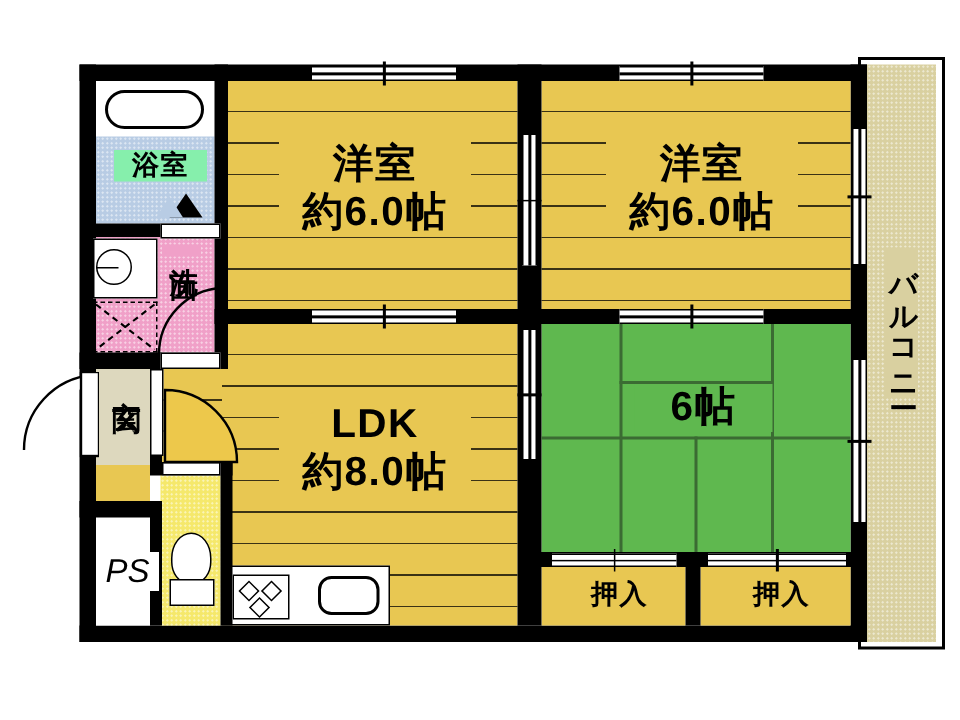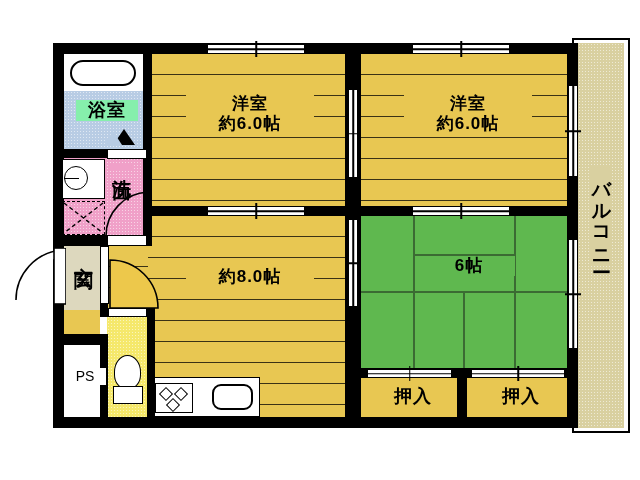--- a/index.html
+++ b/index.html
@@ -37,23 +37,23 @@
   
   .label{
     position:absolute;
     color:#000;
     font-weight:bold;
     text-align:center;
     white-space:nowrap;
     letter-spacing:1px;
     line-height:1.18;
   }
-  .lbl-room{font-size:17px;}
+  .lbl-room{font-size:27px;}
   .lbl-small{font-size:18px;}
-  .lbl-ps{font-size:14px;font-weight:normal;letter-spacing:0;}
+  .lbl-ps{font-size:22px;font-weight:normal;letter-spacing:0;font-style:italic;}
   .lbl-vert{
     writing-mode:vertical-rl;
     text-orientation:upright;
     font-size:19px;
     letter-spacing:4px;
   }
   .lbl-vert2{
     writing-mode:vertical-rl;
     text-orientation:upright;
     font-size:19px;
@@ -308,20 +308,21 @@
     <div>洋室</div>
     <div>約6.0帖</div>
   </div>
 
   <div class="label lbl-room lbl-bg" style="left:404px;top:94px;width:120px;">
     <div>洋室</div>
     <div>約6.0帖</div>
   </div>
 
   <div class="label lbl-room lbl-bg" style="left:186px;top:267px;width:120px;">
+    <div>LDK</div>
     <div>約8.0帖</div>
   </div>
 
   <div class="label lbl-room lbl-bg-green" style="left:423px;top:256px;width:84px;">
     <div>6帖</div>
   </div>
 
   <div class="label lbl-small lbl-bg" style="left:381px;top:386px;width:56px;">押入</div>
 
   <div class="label lbl-small lbl-bg" style="left:489px;top:386px;width:56px;">押入</div>

